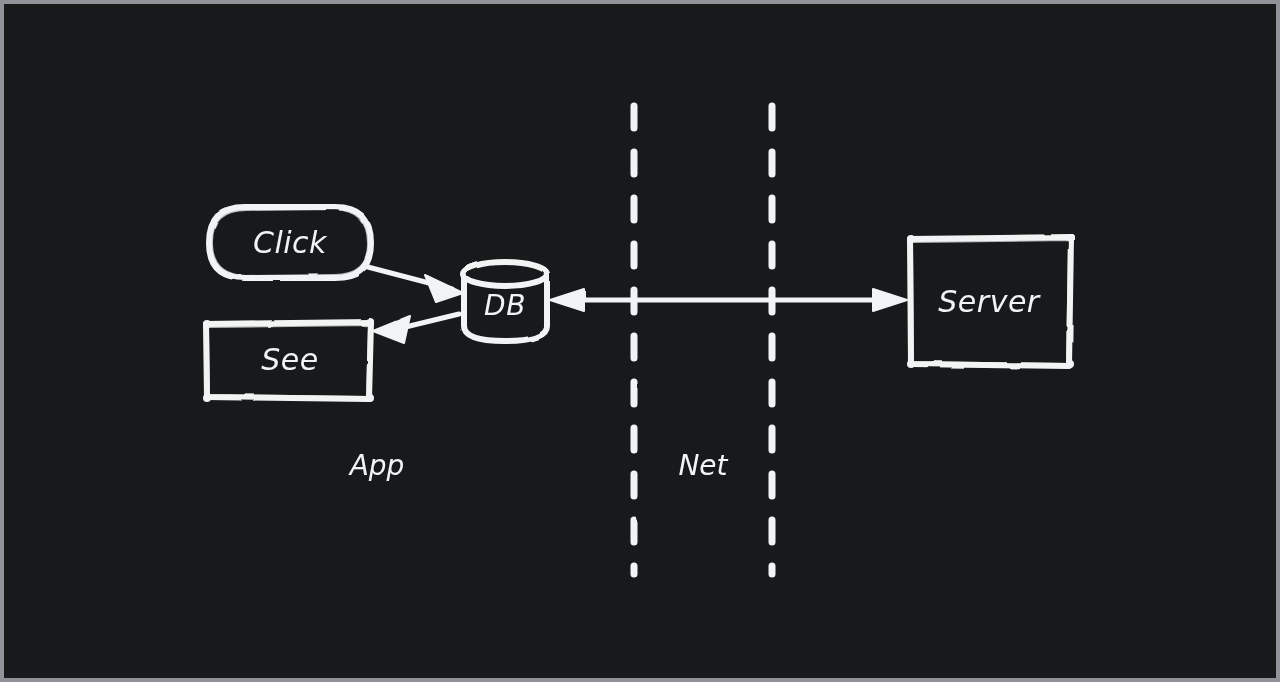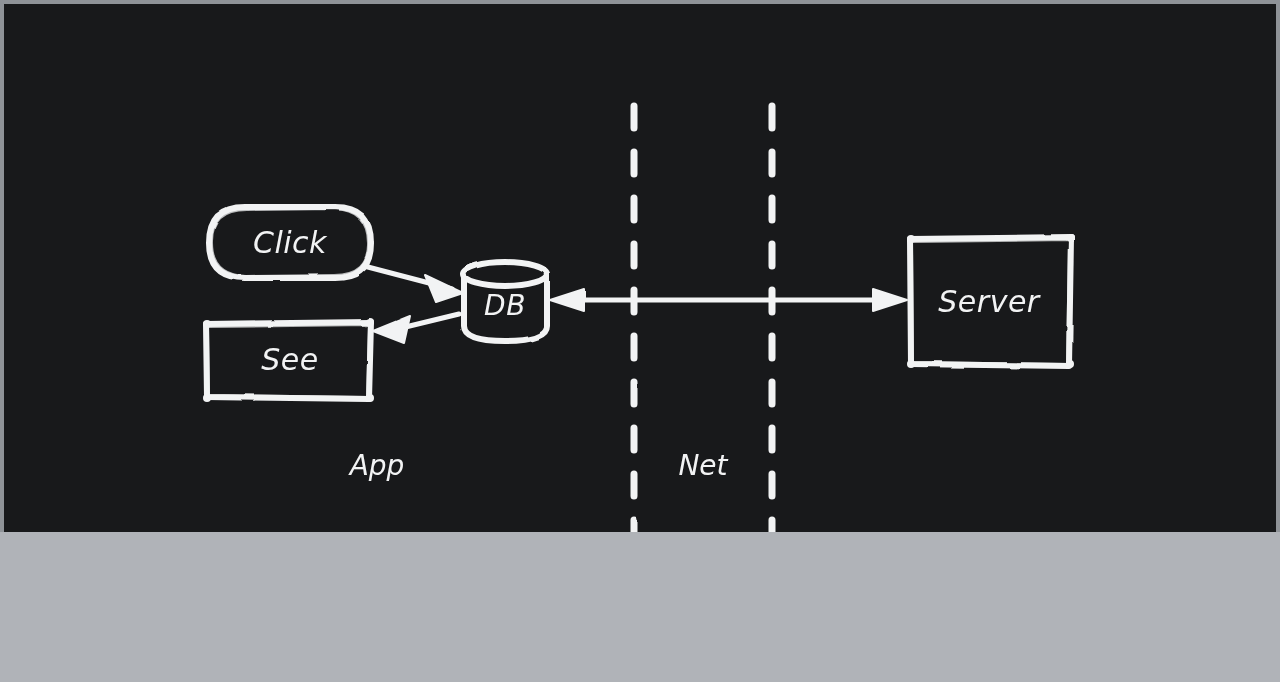--- a/index.html
+++ b/index.html
@@ -5,21 +5,21 @@
 <style>
   html, body {
     margin: 0;
     padding: 0;
     background: #b0b3b8;
     font-family: "DejaVu Sans", sans-serif;
   }
   #root {
     position: relative;
     width: 1280px;
-    height: 532px;
+    height: 682px;
     overflow: hidden;
     background: #898d93;
   }
   #canvas-frame {
     position: absolute;
     left: 0; top: 0;
     width: 1280px;
     height: 682px;
     box-sizing: border-box;
     border: 4px solid #8f9398;

